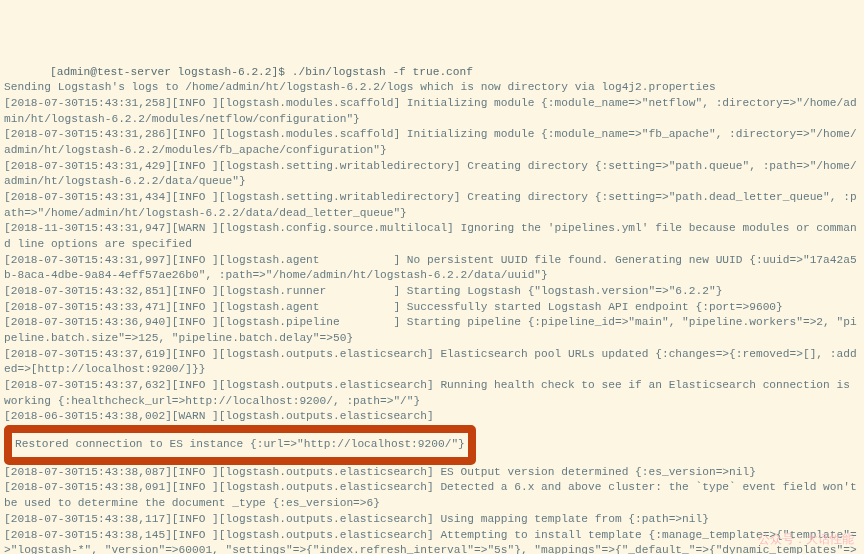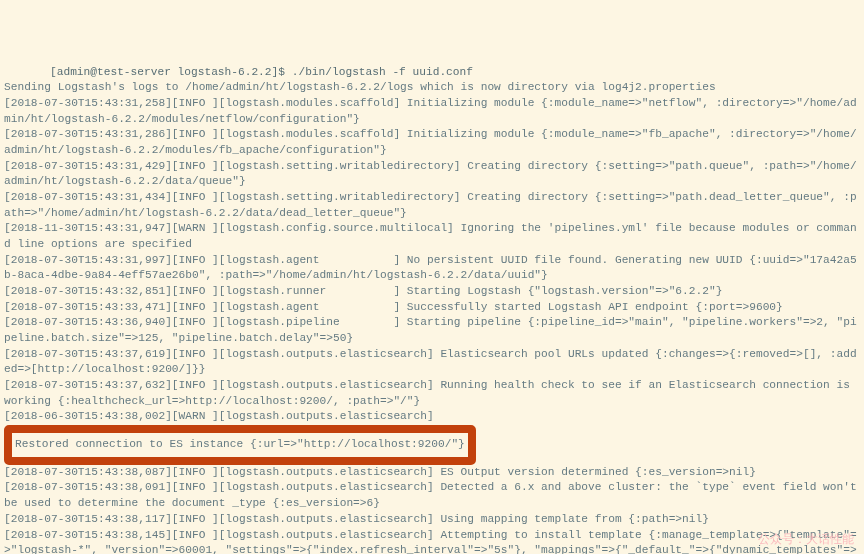--- a/index.html
+++ b/index.html
@@ -35,21 +35,21 @@
   font-family: sans-serif;
   opacity: 0.9;
   pointer-events: none;
 }
 </style>
 </head>
 <body>
 
 
 
-<div><span class="prompt">[admin@test-server logstash-6.2.2]$ </span><span class="cmd">./bin/logstash -f uuid.conf</span>
+<div><span class="prompt">[admin@test-server logstash-6.2.2]$ </span><span class="cmd">./bin/logstash -f true.conf</span>
 <span>Sending Logstash's logs to /home/admin/ht/logstash-6.2.2/logs which is now directory via log4j2.properties</span>
 <span>[2018-07-30T15:43:31,258][INFO ][logstash.modules.scaffold] Initializing module {:module_name=&gt;"netflow", :directory=&gt;"/home/admin/ht/logstash-6.2.2/modules/netflow/configuration"}</span>
 <span>[2018-07-30T15:43:31,286][INFO ][logstash.modules.scaffold] Initializing module {:module_name=&gt;"fb_apache", :directory=&gt;"/home/admin/ht/logstash-6.2.2/modules/fb_apache/configuration"}</span>
 <span>[2018-07-30T15:43:31,429][INFO ][logstash.setting.writabledirectory] Creating directory {:setting=&gt;"path.queue", :path=&gt;"/home/admin/ht/logstash-6.2.2/data/queue"}</span>
 <span>[2018-07-30T15:43:31,434][INFO ][logstash.setting.writabledirectory] Creating directory {:setting=&gt;"path.dead_letter_queue", :path=&gt;"/home/admin/ht/logstash-6.2.2/data/dead_letter_queue"}</span>
 <span>[2018-11-30T15:43:31,947][WARN ][logstash.config.source.multilocal] Ignoring the 'pipelines.yml' file because modules or command line options are specified</span>
 <span>[2018-07-30T15:43:31,997][INFO ][logstash.agent           ] No persistent UUID file found. Generating new UUID {:uuid=&gt;"17a42a5b-8aca-4dbe-9a84-4eff57ae26b0", :path=&gt;"/home/admin/ht/logstash-6.2.2/data/uuid"}</span>
 <span>[2018-07-30T15:43:32,851][INFO ][logstash.runner          ] Starting Logstash {"logstash.version"=&gt;"6.2.2"}</span>
 <span>[2018-07-30T15:43:33,471][INFO ][logstash.agent           ] Successfully started Logstash API endpoint {:port=&gt;9600}</span>
 <span>[2018-07-30T15:43:36,940][INFO ][logstash.pipeline        ] Starting pipeline {:pipeline_id=&gt;"main", "pipeline.workers"=&gt;2, "pipeline.batch.size"=&gt;125, "pipeline.batch.delay"=&gt;50}</span>

